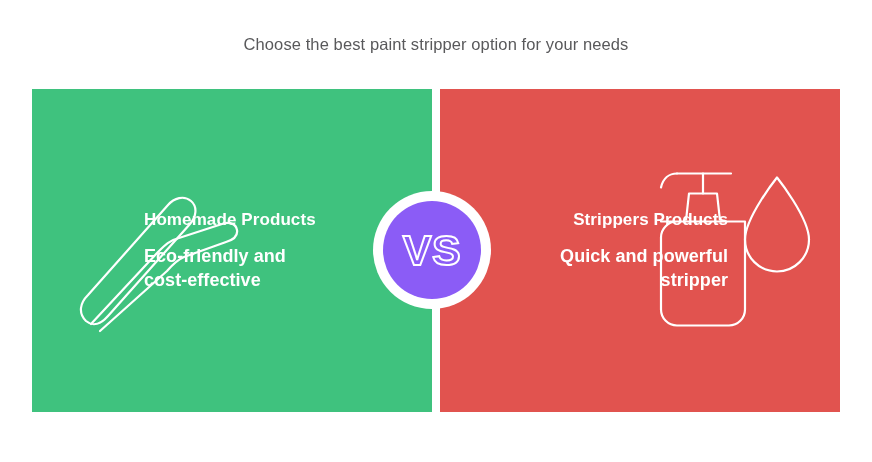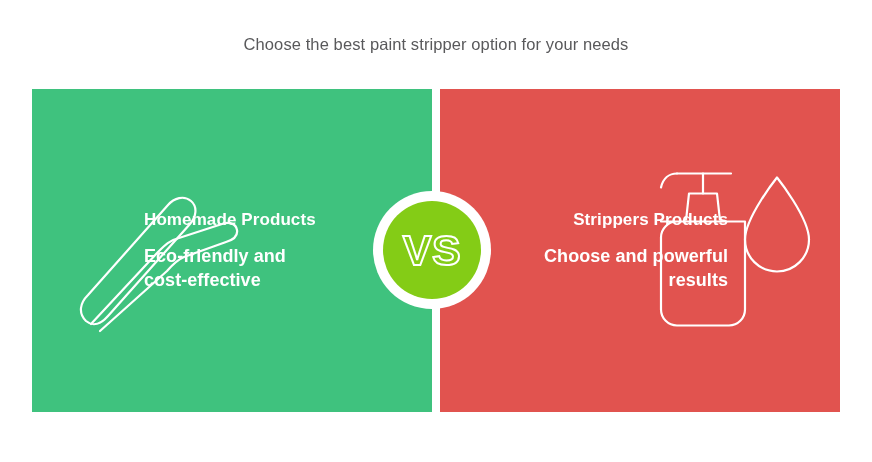--- a/index.html
+++ b/index.html
@@ -116,21 +116,21 @@
     background: #ffffff;
     display: flex;
     align-items: center;
     justify-content: center;
     z-index: 5;
   }
   .vs-inner {
     width: 98px;
     height: 98px;
     border-radius: 50%;
-    background: #84cc16;
+    background: #8b5cf6;
     display: flex;
     align-items: center;
     justify-content: center;
   }
   .vs-text {
     font-size: 43px;
     font-weight: bold;
     line-height: 1;
     letter-spacing: 0.5px;
     color: transparent;
@@ -160,21 +160,21 @@
     <div class="panel-text">
       <p class="panel-title">Homemade Products</p>
       <p class="panel-sub">Eco-friendly and cost-effective</p>
     </div>
   </div>
 
   <div class="panel panel-right">
 
     <div class="panel-text">
       <p class="panel-title">Strippers Products</p>
-      <p class="panel-sub">Choose and powerful results</p>
+      <p class="panel-sub">Quick and powerful stripper</p>
     </div>
 
     <div class="panel-icon icon-bottle">
       <svg viewBox="0 0 165 175" fill="none" xmlns="http://www.w3.org/2000/svg">
 
         <path d="M8 58 h84 v88 a16 16 0 0 1 -16 16 H24 a16 16 0 0 1 -16 -16 V74 a16 16 0 0 1 16 -16 Z" stroke="#ffffff" stroke-width="2.2" stroke-linejoin="round" fill="none"></path>
 
         <path d="M33 57 L36 30 h28 l3 27" stroke="#ffffff" stroke-width="2.2" stroke-linejoin="round" fill="none"></path>
 
         <path d="M50 30 V10" stroke="#ffffff" stroke-width="2.2" stroke-linecap="round"></path>

